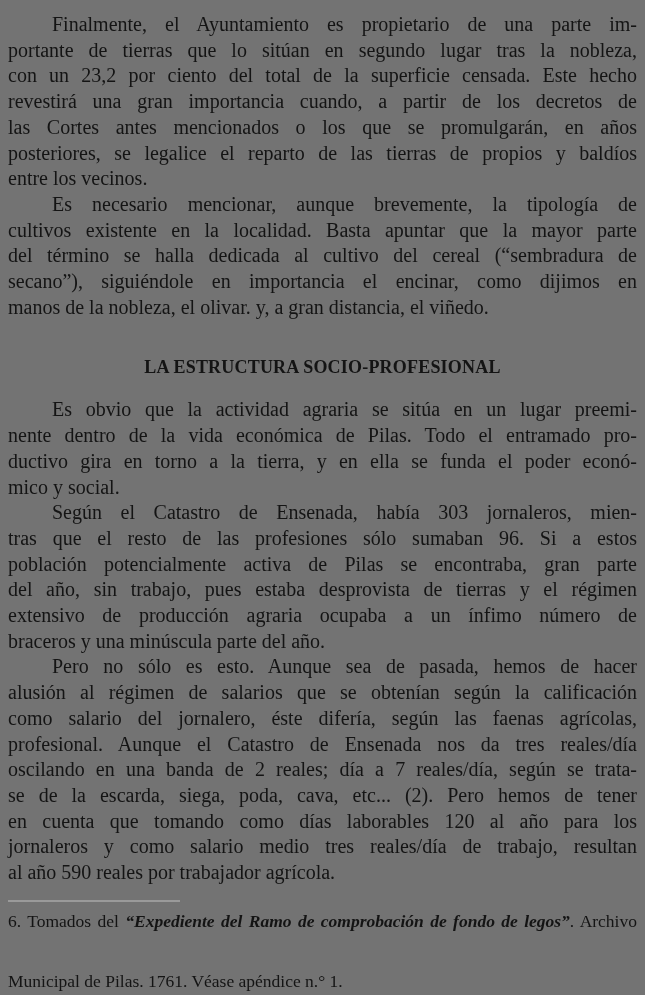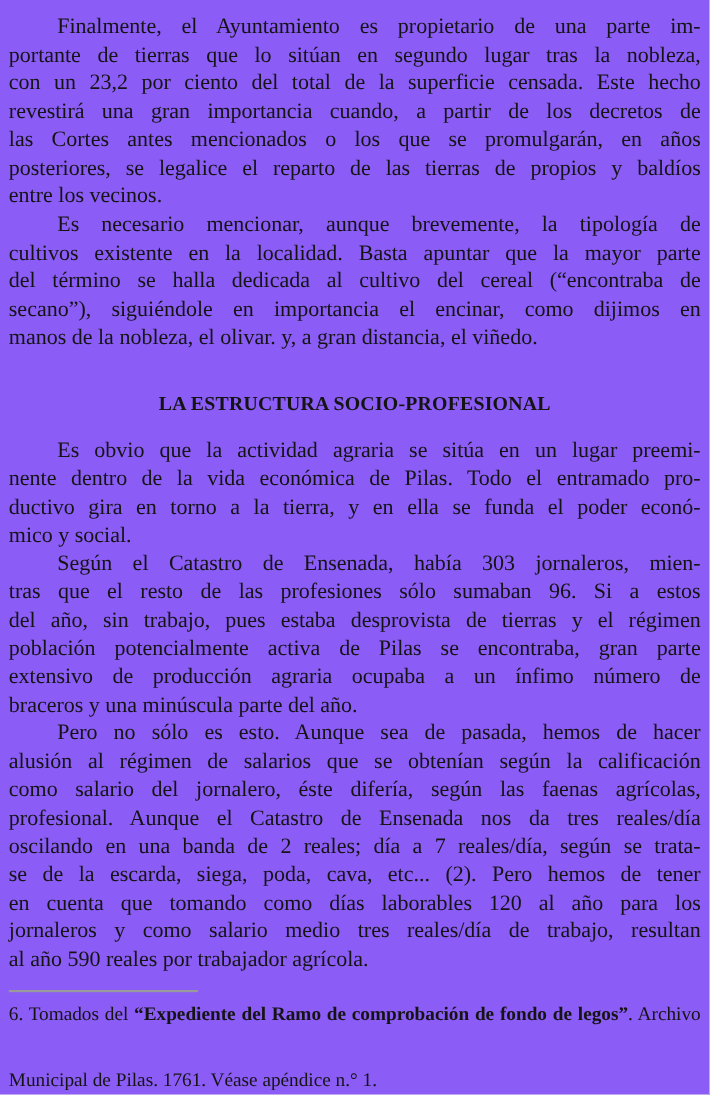--- a/index.html
+++ b/index.html
@@ -5,21 +5,21 @@
   html, body {
     margin: 0;
     padding: 0;
     background: #e8e8e8;
   }
   .page {
     position: relative;
     width: 645px;
     height: 995px;
     margin: 0 auto;
-    background: #8b5cf6;
+    background: #737373;
     color: #141414;
     box-sizing: border-box;
     padding: 12px 8px 0 8px;
     overflow: hidden;
     font-family: "Liberation Serif", "DejaVu Serif", serif;
     font-size: 20px;
     line-height: 25.7px;
   }
   .paragraph {
     margin: 0;
@@ -56,58 +56,59 @@
   }
   .fn-line {
     text-align: justify;
     text-align-last: justify;
   }
   .fn-line.last {
     text-align-last: left;
     margin-top: 37px;
   }
   .seg-bold-italic {
+    font-style: italic;
     font-weight: bold;
   }
 </style>
 </head>
 <body>
 
 <div class="page">
   <div id="body-before">
       <div class="paragraph">
         <div class="line first">Finalmente, el Ayuntamiento es propietario de una parte im-</div>
         <div class="line">portante de tierras que lo sitúan en segundo lugar tras la nobleza,</div>
         <div class="line">con un 23,2 por ciento del total de la superficie censada. Este hecho</div>
         <div class="line">revestirá una gran importancia cuando, a partir de los decretos de</div>
         <div class="line">las Cortes antes mencionados o los que se promulgarán, en años</div>
         <div class="line">posteriores, se legalice el reparto de las tierras de propios y baldíos</div>
         <div class="line last">entre los vecinos.</div>
       </div>
       <div class="paragraph">
         <div class="line first">Es necesario mencionar, aunque brevemente, la tipología de</div>
         <div class="line">cultivos existente en la localidad. Basta apuntar que la mayor parte</div>
-        <div class="line">del término se halla dedicada al cultivo del cereal (“encontraba de</div>
+        <div class="line">del término se halla dedicada al cultivo del cereal (“sembradura de</div>
         <div class="line">secano”), siguiéndole en importancia el encinar, como dijimos en</div>
         <div class="line last">manos de la nobleza, el olivar. y, a gran distancia, el viñedo.</div>
       </div>
     </div>
   <div class="heading">LA ESTRUCTURA SOCIO-PROFESIONAL</div>
   <div id="body-after">
       <div class="paragraph">
         <div class="line first">Es obvio que la actividad agraria se sitúa en un lugar preemi-</div>
         <div class="line">nente dentro de la vida económica de Pilas. Todo el entramado pro-</div>
         <div class="line">ductivo gira en torno a la tierra, y en ella se funda el poder econó-</div>
         <div class="line last">mico y social.</div>
       </div>
       <div class="paragraph">
         <div class="line first">Según el Catastro de Ensenada, había 303 jornaleros, mien-</div>
         <div class="line">tras que el resto de las profesiones sólo sumaban 96. Si a estos</div>
+        <div class="line">población potencialmente activa de Pilas se encontraba, gran parte</div>
         <div class="line">del año, sin trabajo, pues estaba desprovista de tierras y el régimen</div>
-        <div class="line">población potencialmente activa de Pilas se encontraba, gran parte</div>
         <div class="line">extensivo de producción agraria ocupaba a un ínfimo número de</div>
         <div class="line last">braceros y una minúscula parte del año.</div>
       </div>
       <div class="paragraph">
         <div class="line first">Pero no sólo es esto. Aunque sea de pasada, hemos de hacer</div>
         <div class="line">alusión al régimen de salarios que se obtenían según la calificación</div>
         <div class="line">como salario del jornalero, éste difería, según las faenas agrícolas,</div>
         <div class="line">profesional. Aunque el Catastro de Ensenada nos da tres reales/día</div>
         <div class="line">oscilando en una banda de 2 reales; día a 7 reales/día, según se trata-</div>
         <div class="line">se de la escarda, siega, poda, cava, etc... (2). Pero hemos de tener</div>

